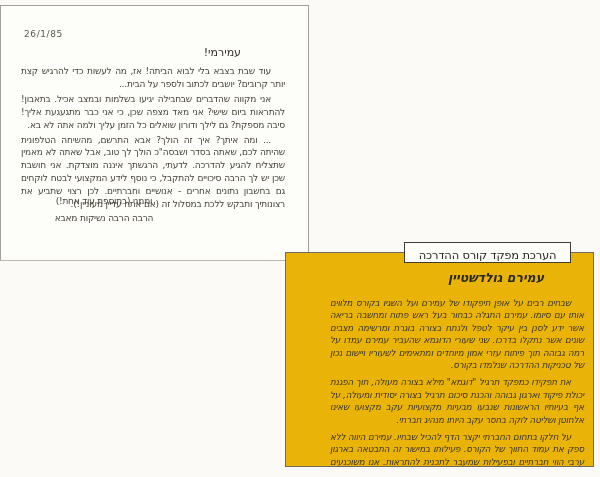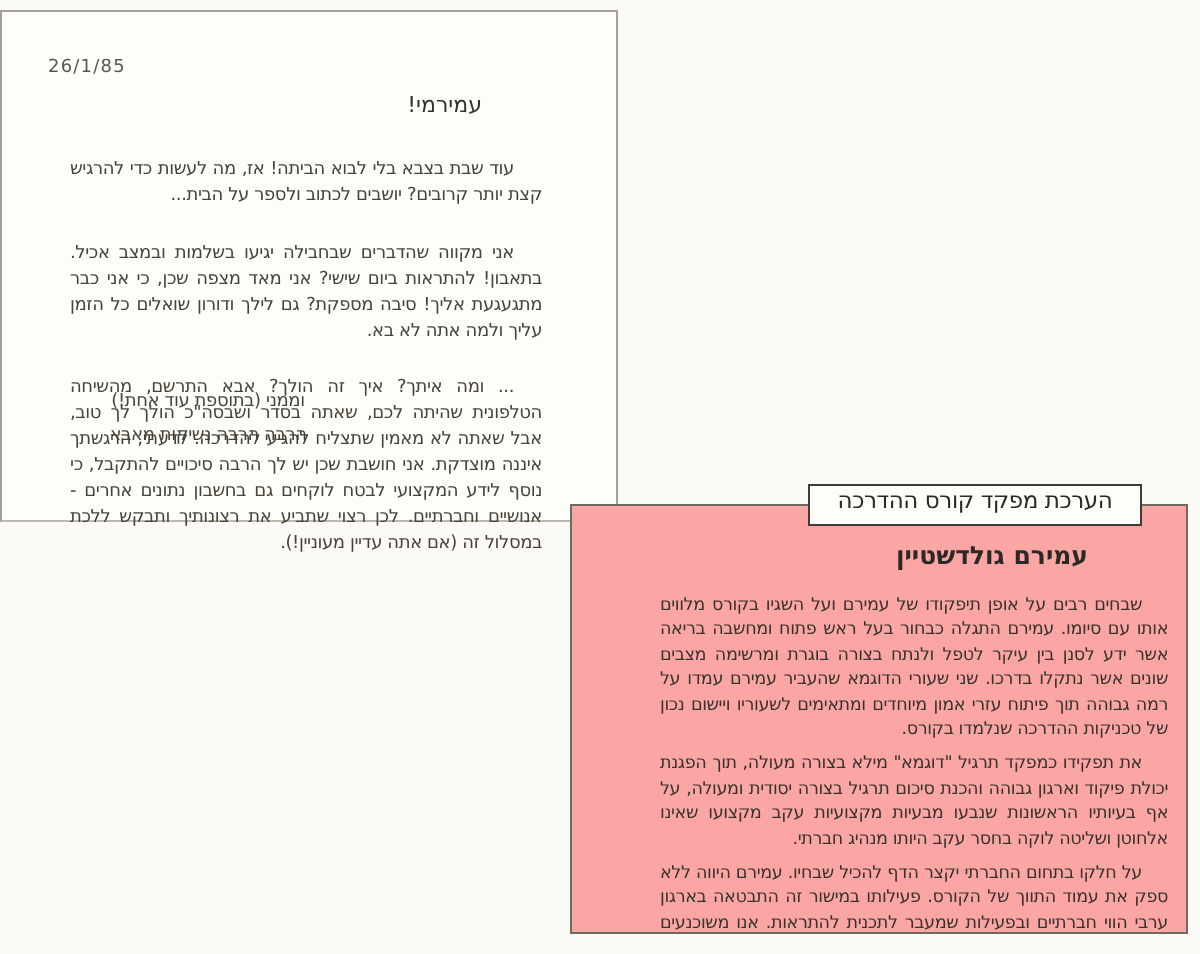--- a/index.html
+++ b/index.html
@@ -24,55 +24,56 @@
   }
   .letter-title {
     position:absolute; top:40px; right:67px;
     font-size:11px; font-weight:normal; color:#34312b;
   }
   .letter-body {
     position:absolute; top:57px; right:21px; left:18px;
     font-size:9px; line-height:12.9px; letter-spacing:-0.2px;
     color:#474339; text-align:justify;
   }
-  .letter-body p { margin:16px; text-indent:14px; }
+  .letter-body p { margin:2px; text-indent:14px; }
   .letter-signoff {
     position:absolute; top:187px; left:26px; width:154px;
     text-align:center; font-size:9px; line-height:17px;
     letter-spacing:-0.2px; color:#474339;
   }
   .letter-signature {
     margin-top:11px; font-weight:bold; font-size:11px; color:#34312b;
   }
 
   
   .evaluation {
     position:absolute; left:285px; top:252px; width:309px; height:215px;
-    background:#fca5a5; box-sizing:border-box;
+    background:#eab308; box-sizing:border-box;
     border:1px solid #6e6a60;
     overflow:hidden;
     z-index:2;
+    font-style:italic;
   }
   .eval-title {
     position:absolute; top:17px; right:49px; margin:0;
     font-size:12.5px; font-weight:bold; color:#2b2923;
   }
   .eval-body {
     position:absolute; top:44px; left:12px; right:9px;
     font-size:8.8px; line-height:12.4px; letter-spacing:-0.2px;
     color:#36332c; text-align:justify;margin-left:32px;
   }
   .eval-body p { margin:0 0 5px; text-indent:13px; }
 
   
   .header-box {
     position:absolute; left:404px; top:242px; width:167px; height:21px;
     background:#fdfdfa; box-sizing:border-box;
     border:1.5px solid #3f3c35;
-    display:flex; align-items:flex-start; justify-content:center;
+    display:flex; align-items:flex-end; justify-content:center;
     z-index:3;
   }
   .header-box span {
     font-size:11.5px; color:#2b2923; letter-spacing:-0.2px;
   }
 </style>
 </head>
 <body>
 
 <div class="canvas">

